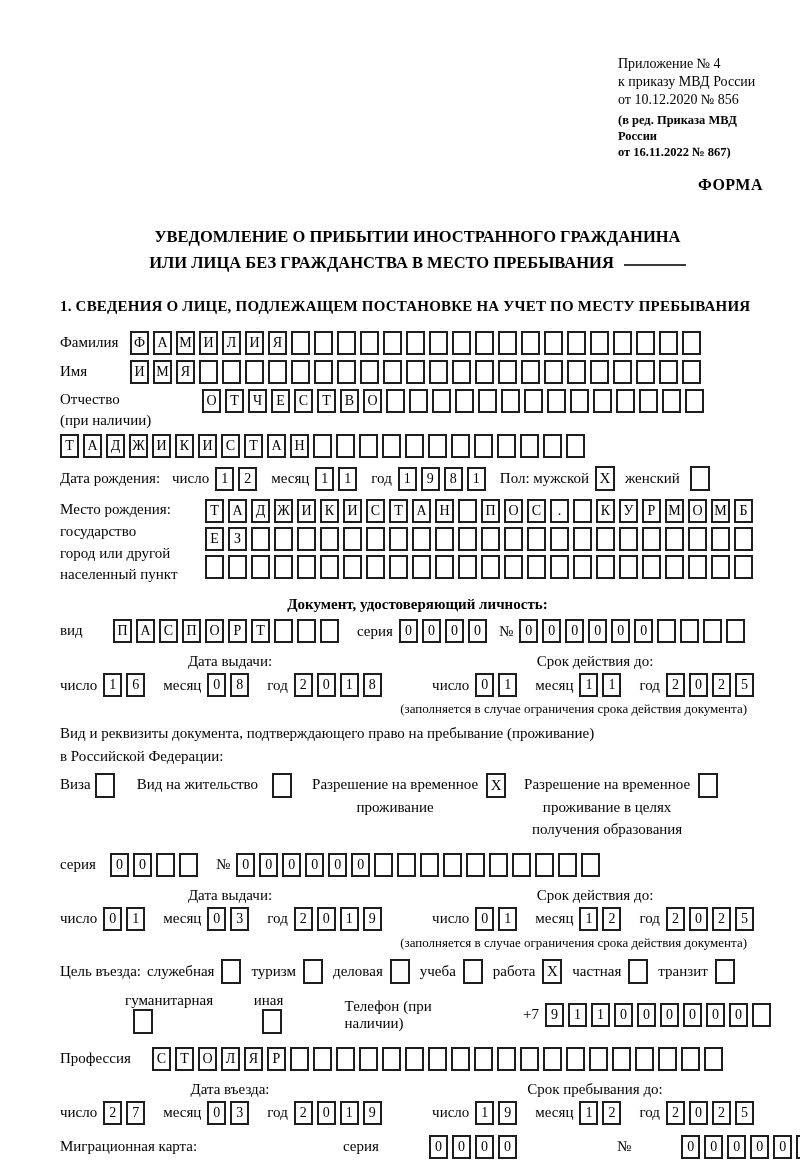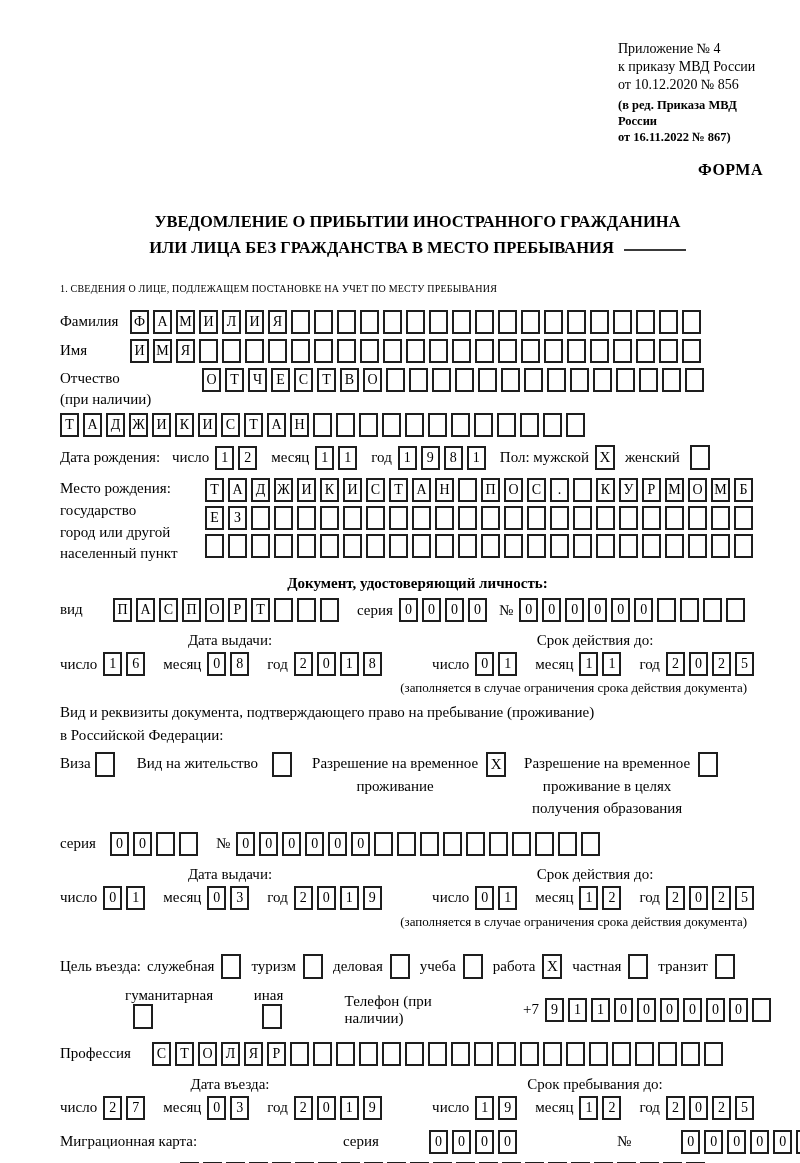--- a/index.html
+++ b/index.html
@@ -1,28 +1,28 @@
 <!DOCTYPE html>
 <html><head>
 <meta charset="utf-8">
 <style>
   html,body{margin:0;padding:0;background:#fff;}
   body{width:800px;height:1163px;overflow:hidden;color:#000;
        font-family:"Liberation Serif","DejaVu Serif",serif;font-size:15px;}
-  .page{box-sizing:border-box;width:800px;height:1163px;padding:40px 25px 0 60px;position:relative;}
+  .page{box-sizing:border-box;width:800px;height:1163px;padding:55px 25px 0 60px;position:relative;}
 
   
   .appendix{margin-left:558px;line-height:1.28;font-size:14px;}
   .appendix .amend{font-size:12.5px;margin-top:3px;line-height:1.3;font-weight:bold;}
   .forma{text-align:right;font-weight:bold;font-size:16px;margin:16px 12px 0 0;letter-spacing:.5px;}
 
   
   .title{text-align:center;font-weight:bold;font-size:16.5px;line-height:1.55;margin-top:30px;}
   .uline{display:inline-block;width:62px;height:2px;background:#3a3a3a;margin-left:10px;vertical-align:2px;}
-  .sect-heading{font-weight:normal;font-size:10px;margin-top:22px;letter-spacing:.2px;}
+  .sect-heading{font-weight:bold;font-size:15px;margin-top:22px;letter-spacing:.2px;}
 
   
   .frow{display:flex;align-items:center;margin-top:5px;}
   .frow.top{align-items:flex-start;}
   .lblcol{flex:none;line-height:1.45;}
   .w70{width:70px;} .w142{width:142px;} .w118{width:118px;} .w145{width:145px;} .w120{width:120px;}
 
   
   .boxes{display:flex;flex:none;}
   .box{box-sizing:border-box;flex:none;width:19px;height:24px;border:2px solid #1e1e1e;margin-right:4px;
@@ -42,21 +42,21 @@
 
   .docheading{text-align:center;font-weight:bold;font-size:15px;margin-top:10px;}
 
   
   .opts{display:flex;align-items:flex-start;margin-top:8px;}
   .opt{display:flex;align-items:flex-start;justify-content:center;}
   .opt .optlbl{line-height:1.5;} .opt .center{text-align:center;}
   .opt .cbox{margin-left:8px;}
 
   
-  .purpose{display:flex;align-items:center;margin-top:24px;}
+  .purpose{display:flex;align-items:center;margin-top:8px;}
   .purpose .pitem{display:flex;align-items:center;margin-right:10px;}
   .purpose .pitem .cbox{margin-left:7px;}
   .phoneline{display:flex;align-items:center;margin-top:8px;}
 
   .inline-gap8{width:8px;flex:none;} .inline-gap14{width:14px;flex:none;} .inline-gap30{width:30px;flex:none;}
   .mr6{margin-right:6px;} .mr10{margin-right:10px;}
 </style>
 </head>
 <body>
 

